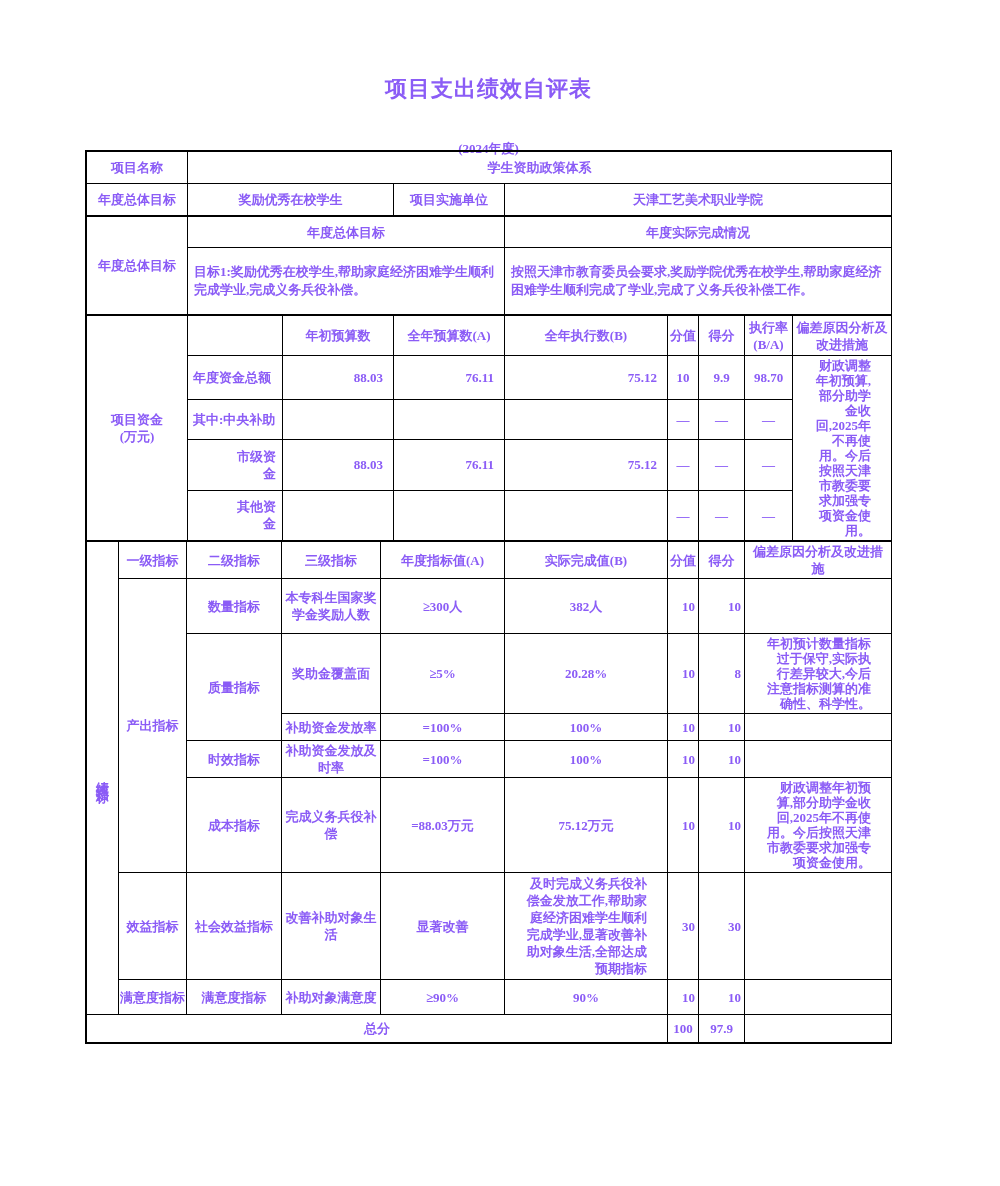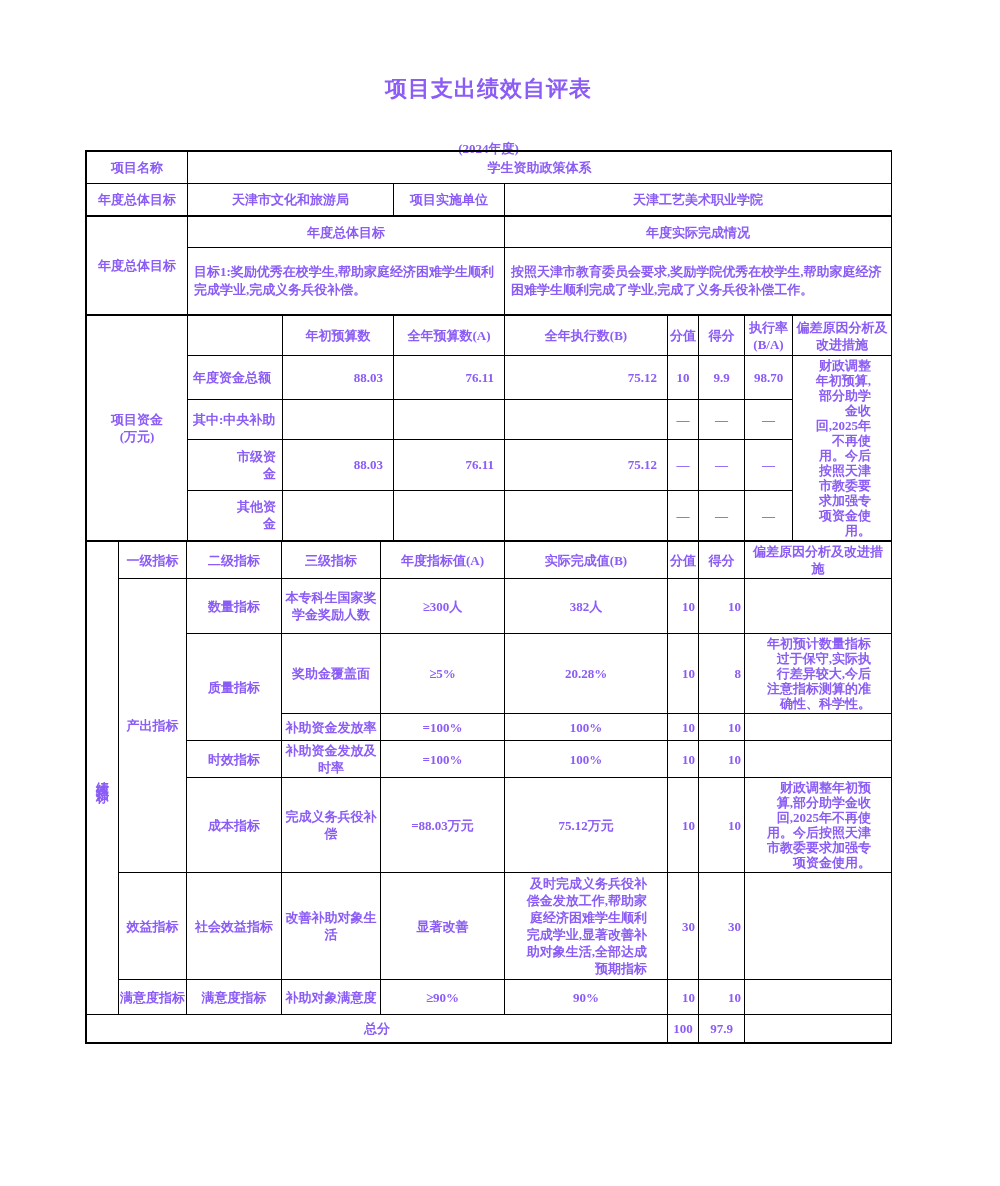--- a/index.html
+++ b/index.html
@@ -38,21 +38,21 @@
           <col style="width:111px">
           <col style="width:387px">
         </colgroup>
       <tbody>
           <tr style="height:32px">
         <td>项目名称</td>
         <td colspan="3">学生资助政策体系</td>
       </tr>
       <tr style="height:32px">
         <td>年度总体目标</td>
-        <td>天津市文化和旅游局</td>
+        <td>奖励优秀在校学生</td>
         <td>项目实施单位</td>
         <td>天津工艺美术职业学院</td>
       </tr>
     </tbody>
       </table>
 
     <table>
       <colgroup>
           <col style="width:101px">
           <col style="width:317px">

